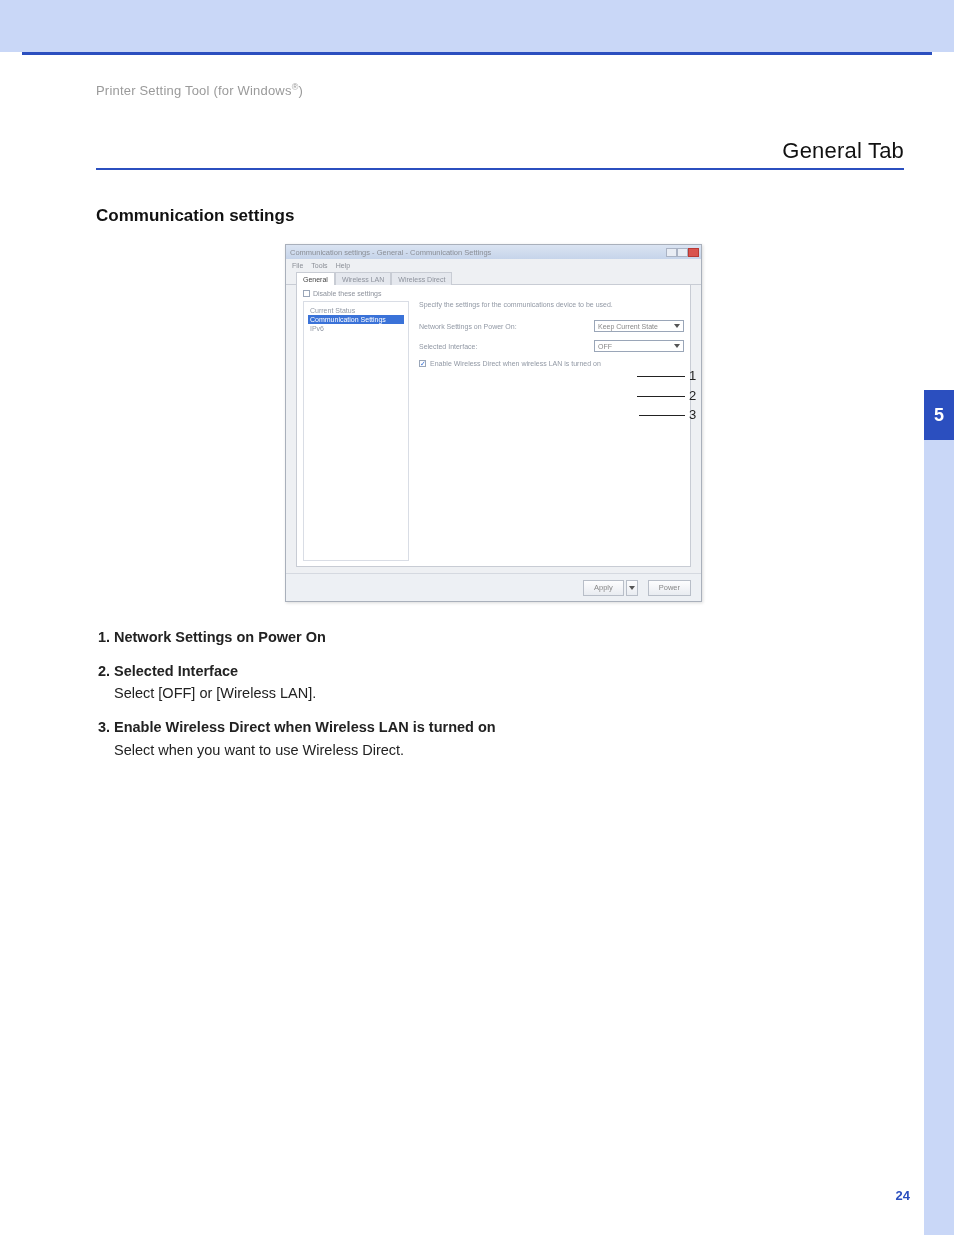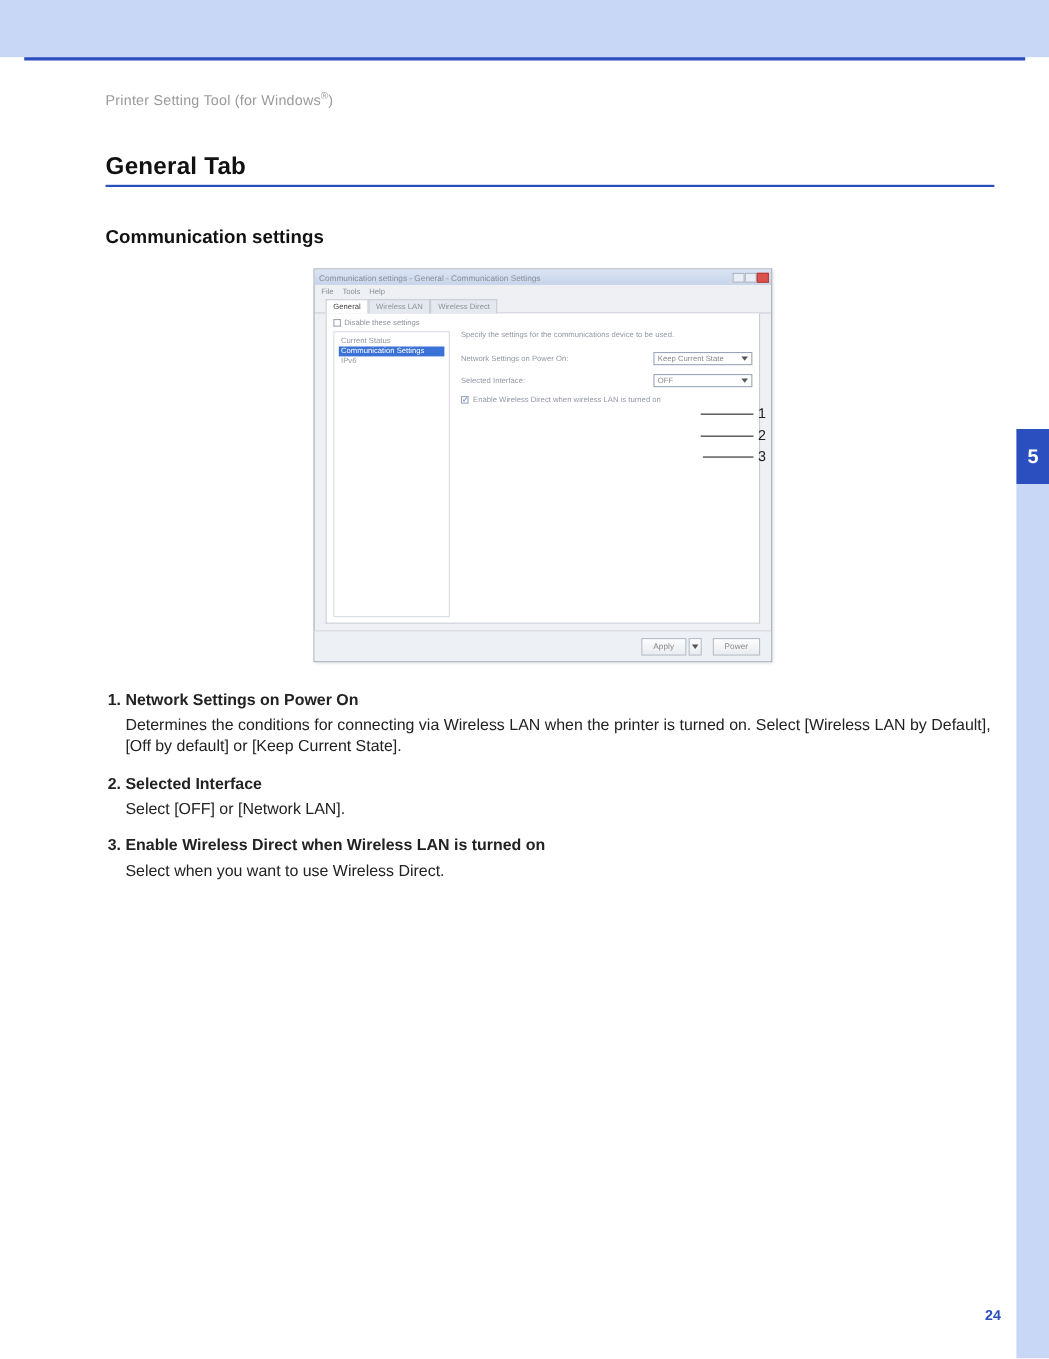--- a/index.html
+++ b/index.html
@@ -33,26 +33,27 @@
   }
   .breadcrumb {
     font-size: 13px;
     color: #9a9a9a;
     margin-bottom: 40px;
     letter-spacing: .2px;
   }
   .breadcrumb sup { font-size: 9px; }
   h1.section-title {
     font-size: 22px;
-    font-weight: bold;
+    font-weight: normal;
     color: #111;
     margin: 0 0 6px 0;
     border-bottom: 2px solid #2b4fbf;
     padding-bottom: 4px;
     letter-spacing: .2px;
+    text-align: right;
   }
   h2.subsection-title {
     font-size: 17px;
     font-weight: bold;
     color: #111;
     margin: 36px 0 18px 0;
   }
   
   .shot-wrap {
     position: relative;
@@ -316,25 +317,24 @@
       <div class="lead" style="top:152px; left:352px; width:48px;"></div>
       <div class="numlbl" style="top:144px; left:404px;">2</div>
       <div class="lead" style="top:171px; left:354px; width:46px;"></div>
       <div class="numlbl" style="top:163px; left:404px;">3</div>
     </div>
   </div>
 
   <ol class="desc">
     <li>
       <span class="dt">Network Settings on Power On</span>
-      <span class="dd">Determines the conditions for connecting via Wireless LAN when the printer is turned on. Select [Wireless LAN by Default], [Off by default] or [Keep Current State].</span>
     </li>
     <li>
       <span class="dt">Selected Interface</span>
-      <span class="dd">Select [OFF] or [Network LAN].</span>
+      <span class="dd">Select [OFF] or [Wireless LAN].</span>
     </li>
     <li>
       <span class="dt">Enable Wireless Direct when Wireless LAN is turned on</span>
       <span class="dd">Select when you want to use Wireless Direct.</span>
     </li>
   </ol>
 
 </div>
 
 <div class="pagenum">24</div>

